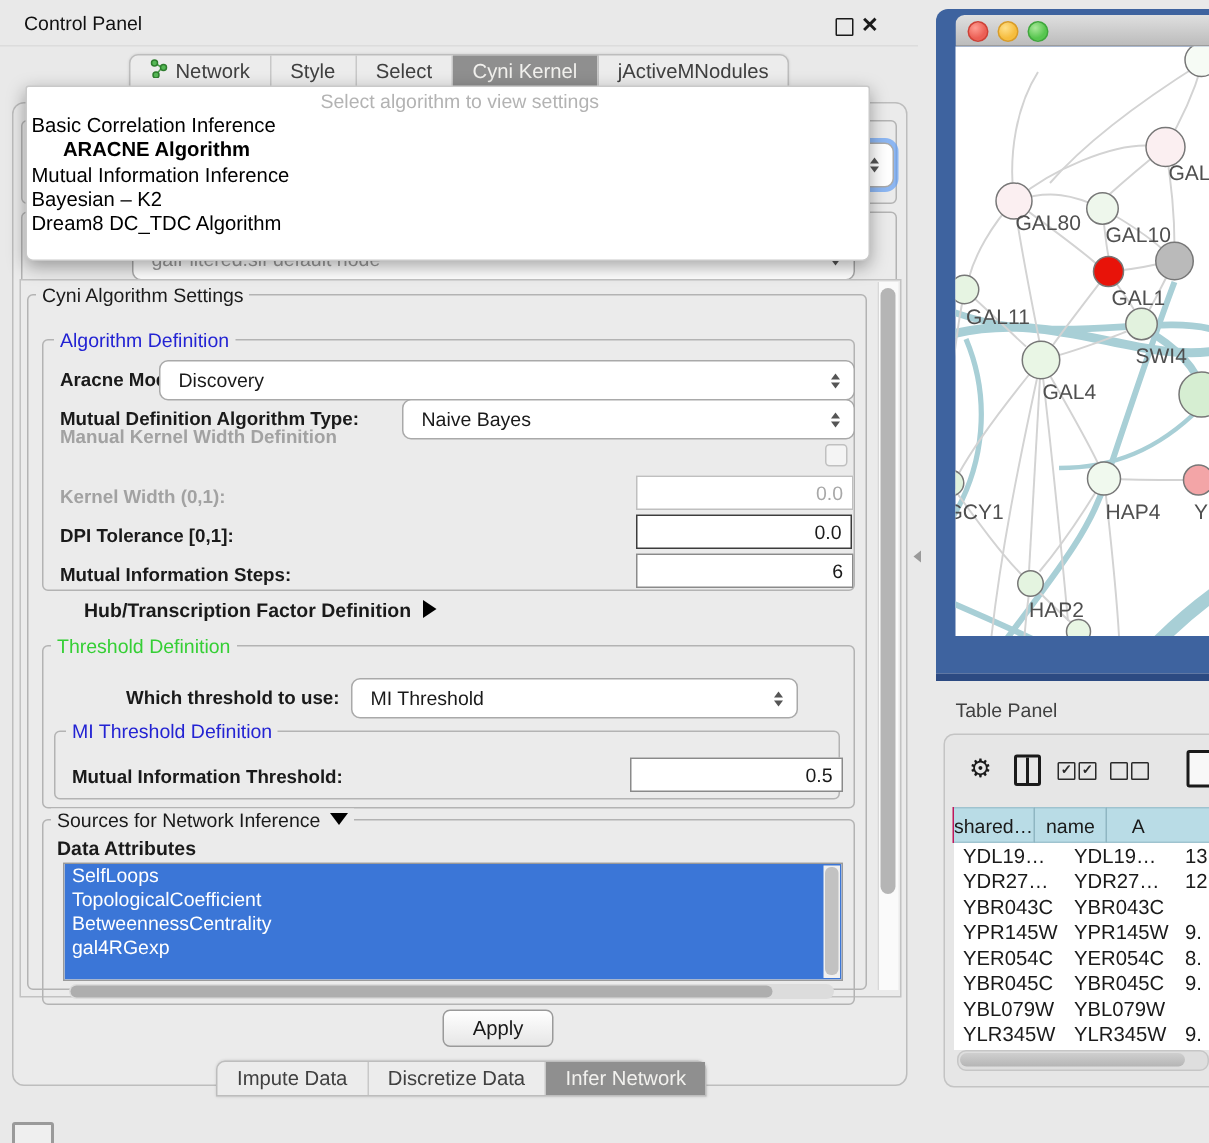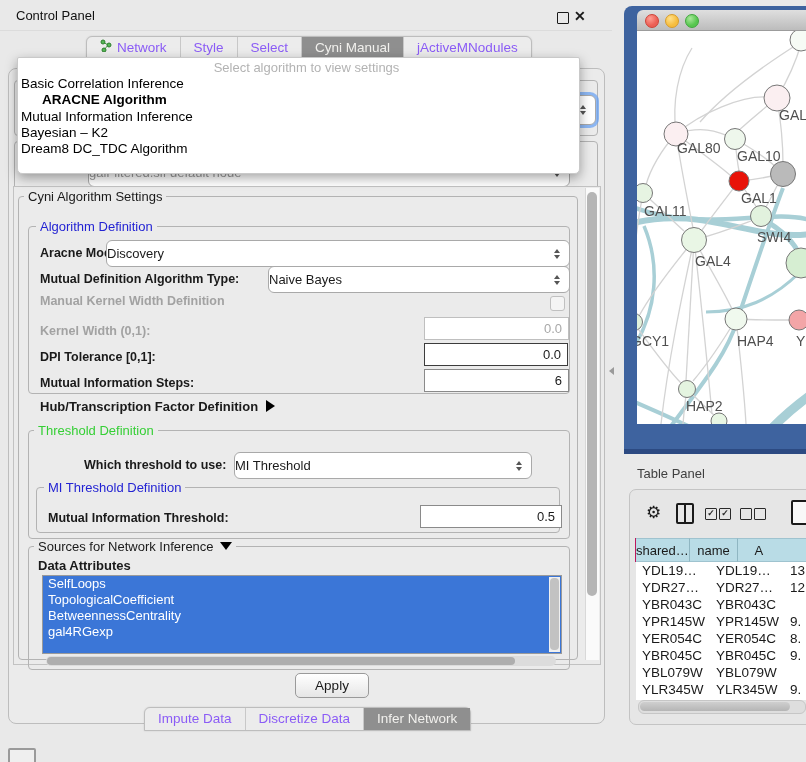--- a/index.html
+++ b/index.html
@@ -7,32 +7,32 @@
           font-family:"Liberation Sans",sans-serif;color:#1a1a1a;}
   .abs{position:absolute;}
   
   .cp-titlebar{left:0;top:0;width:612px;height:30px;background:#e9e9e9;border-bottom:1px solid #dcdcdc;}
   .cp-title{left:16px;top:8px;font-size:13px;color:#111;}
   .float-btn{left:557px;top:12px;width:10px;height:10px;border:1.6px solid #1a1a1a;border-radius:1px;}
   .close-btn{left:574px;top:8px;font-size:14px;font-weight:bold;color:#1a1a1a;}
   .tabstrip{display:flex;border:1px solid #bdbdbd;border-radius:6px 6px 0 0;background:#ececec;height:22px;
             box-shadow:0 0 2px rgba(0,0,0,.12);}
   .tabstrip .tab{display:flex;align-items:center;gap:5px;padding:0 13px;font-size:13.5px;line-height:22px;
-                 border-right:1px solid #c8c8c8;color:#8b5cf6;white-space:nowrap;}
+                 border-right:1px solid #c8c8c8;color:#404040;white-space:nowrap;}
   .tabstrip .tab:last-child{border-right:none;}
   .tabstrip .tab.sel{background:#8f8f8f;color:#f2f1ee;}
   .top-tabs{left:86px;top:36px;}
   .bottom-tabs{left:144px;top:707px;z-index:6;}
   .outer-box{left:8px;top:68px;width:595px;height:654px;border:1px solid #bdbdbd;border-radius:8px;background:#ebebeb;}
   
   .group{border:1px solid #b3b3b3;border-radius:4px;}
   .grp-a{left:14px;top:80px;width:582px;height:54px;}
   .grp-b{left:14px;top:141px;width:582px;height:50px;}
   .combo{background:#fff;border:1px solid #a9a9a9;border-radius:6px;display:flex;align-items:center;font-size:13px;}
-  .combo .val{flex:1;}
+  .combo .val{padding-left:12px;flex:1;}
   .stepper{width:16px;display:flex;flex-direction:column;align-items:center;justify-content:center;gap:2px;margin-right:4px;}
   .stepper i{width:0;height:0;border-left:3.5px solid transparent;border-right:3.5px solid transparent;display:block;}
   .stepper .up{border-bottom:4.5px solid #555;}
   .stepper .dn{border-top:4.5px solid #555;}
   .combo-a{left:100px;top:95px;width:494px;height:28px;box-shadow:0 0 0 3px rgba(100,160,245,.7);}
   .combo-b{left:88px;top:157px;width:480px;height:28px;color:#9a9a9a;}
   
   .popup{left:17px;top:57px;width:561px;height:115px;background:#fff;border:1px solid #c9c9c9;
          border-radius:2px 2px 5px 5px;box-shadow:0 4px 12px rgba(0,0,0,.35);z-index:10;}
   .popup .ph{height:16px;text-align:center;font-size:13px;color:#b3b3b3;padding-top:2px;margin-left:16px;}
@@ -119,21 +119,21 @@
       </span>
       <span>Network</span>
     </div>
     <div class="tab">
         <span>Style</span>
       </div>
     <div class="tab">
         <span>Select</span>
       </div>
     <div class="tab sel">
-        <span>Cyni Manual</span>
+        <span>Cyni Kernel</span>
       </div>
     <div class="tab">
         <span>jActiveMNodules</span>
       </div>
   </div>
 
   <div class="abs outer-box"></div>
 
   <div class="abs group grp-a"></div>
   <div class="abs combo combo-a">
@@ -183,33 +183,33 @@
 
   <div class="lbl" style="left:40px;top:272px;">Mutual Definition Algorithm Type:</div>
   <div class="abs combo" style="left:268px;top:266px;width:300px;height:25px;">
     <span class="val">Naive Bayes</span>
     <span class="stepper">
         <i class="up"></i>
         <i class="dn"></i>
       </span>
   </div>
 
-  <div class="lbl dis" style="left:40px;top:294px;">Manual Kernel Width Definition</div>
+  <div class="lbl dis" style="left:40px;top:284px;">Manual Kernel Width Definition</div>
   <div class="checkbox" style="left:550px;top:296px;"></div>
 
   <div class="lbl dis" style="left:40px;top:324px;">Kernel Width (0,1):</div>
   <div class="field dis" style="left:424px;top:317px;width:131px;height:21px;">0.0</div>
 
   <div class="lbl" style="left:40px;top:350px;">DPI Tolerance [0,1]:</div>
   <div class="field strong" style="left:424px;top:343px;width:130px;height:21px;">0.0</div>
 
   <div class="lbl" style="left:40px;top:376px;">Mutual Information Steps:</div>
   <div class="field" style="left:424px;top:369px;width:131px;height:21px;">6</div>
 
-  <div class="lbl" style="left:40px;top:399px;font-size:13px;">
+  <div class="lbl" style="left:56px;top:399px;font-size:13px;">
     <span>Hub/Transcription Factor Definition</span><span class="tri-right"></span>
   </div>
 
   <div class="abs group" style="left:28px;top:430px;width:540px;height:107px;"></div>
   <div class="grp-title green" style="left:34px;top:423px;">Threshold Definition</div>
 
   <div class="lbl" style="left:84px;top:458px;">Which threshold to use:</div>
   <div class="abs combo" style="left:234px;top:452px;width:296px;height:25px;">
     <span class="val">MI Threshold</span>
     <span class="stepper">

